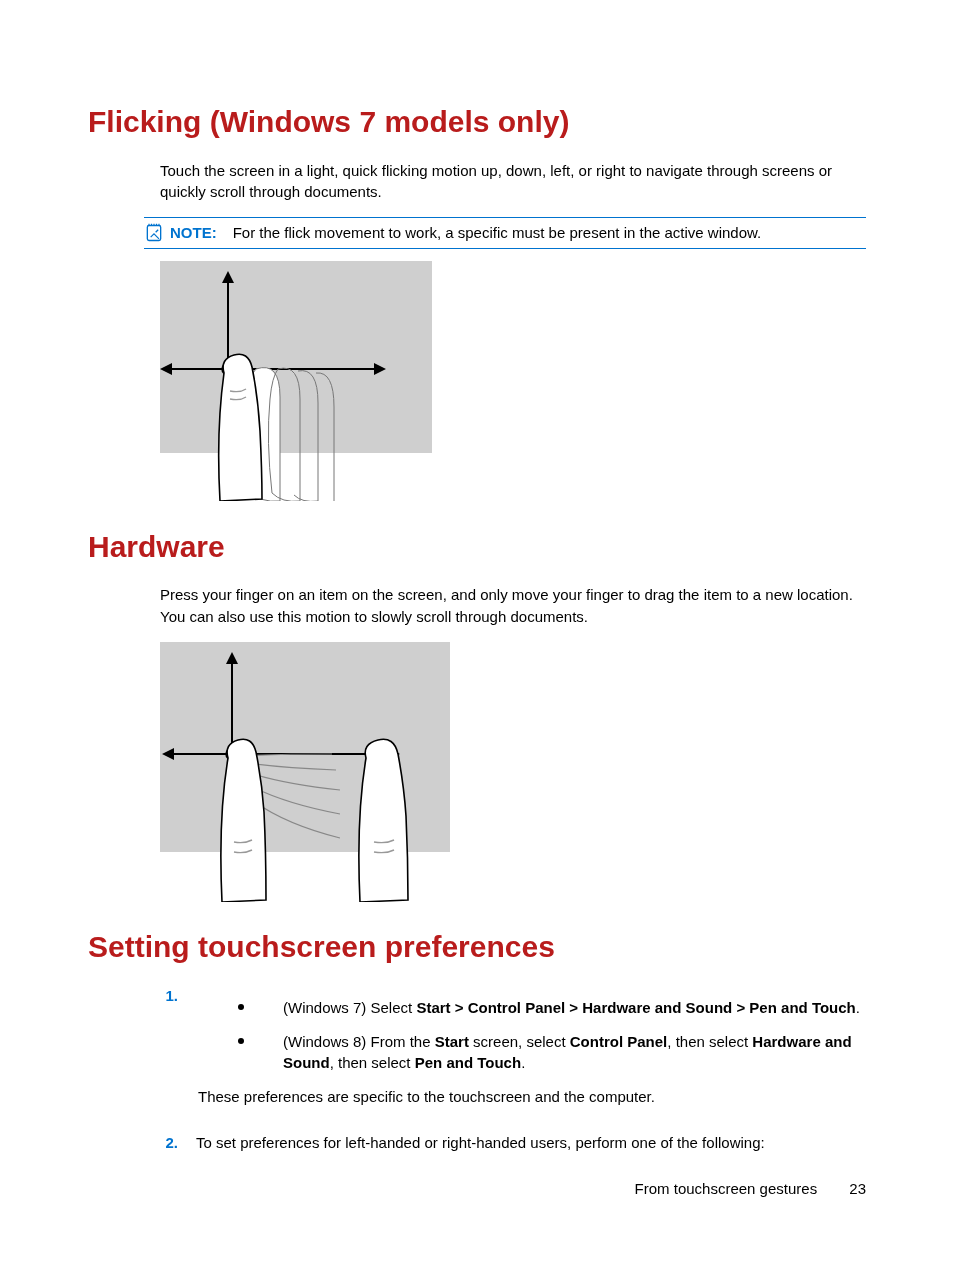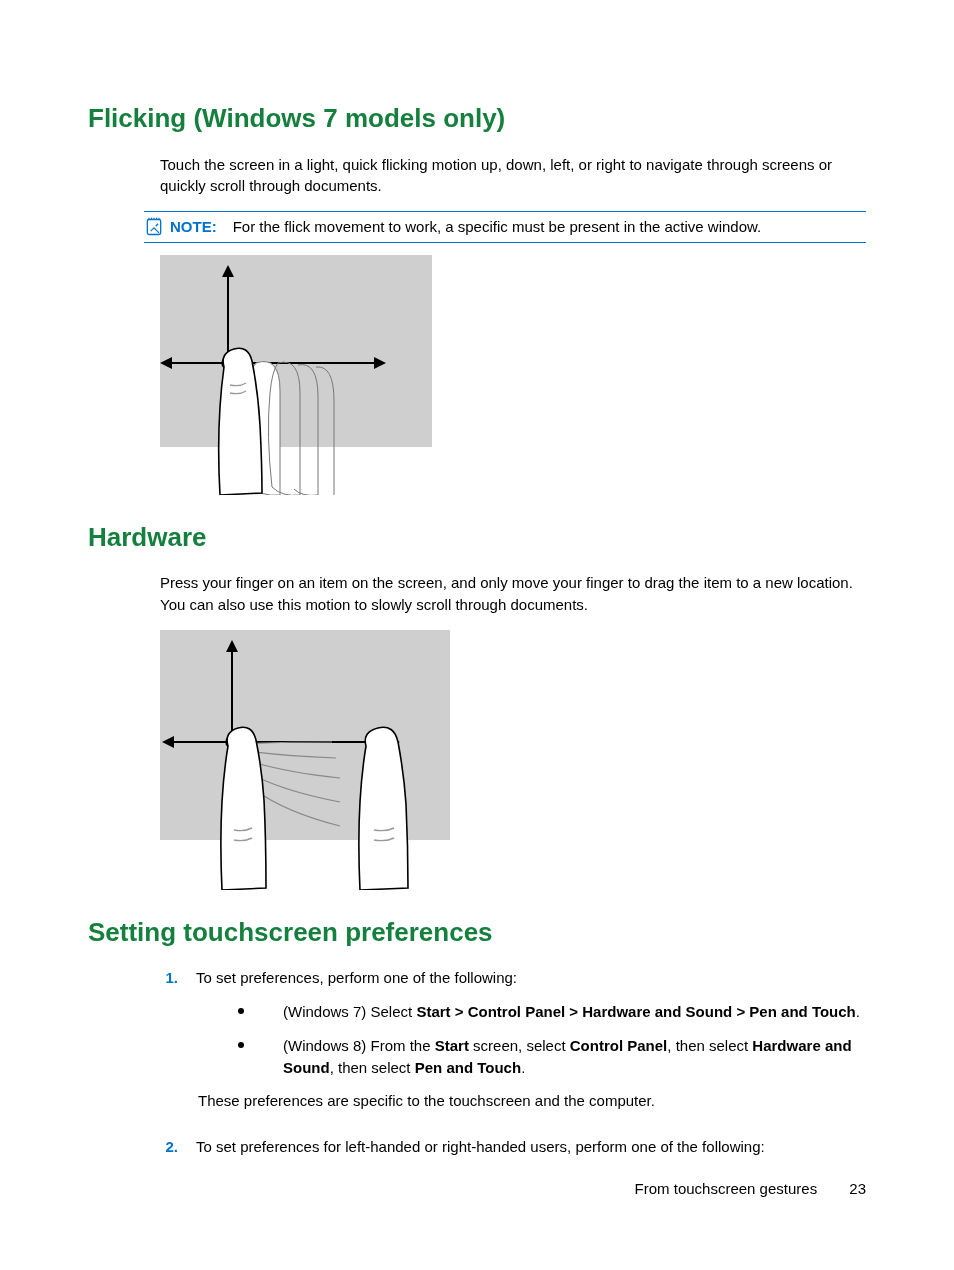--- a/index.html
+++ b/index.html
@@ -8,23 +8,23 @@
       height: 1270px;
       font-family: Arial, Helvetica, sans-serif;
       font-size: 15px;
       line-height: 1.45;
       background: #fff;
       color: #000;
       position: relative;
       padding: 92px 88px 0 88px;
     }
     h2 {
-      color: #15803d;
+      color: #b91c1c;
       font-weight: bold;
-      font-size: 26px;
+      font-size: 30px;
       margin-bottom: 16px;
       margin-top: 8px;
     }
     .body-para {
       margin-left: 72px;
       margin-bottom: 14px;
     }
     .note-block {
       margin-left: 56px;
       border-top: 1px solid #0073cf;
@@ -171,21 +171,20 @@
       <path d="M214 210 q12 2 20 -2" fill="none" stroke="#999" stroke-width="1.4"></path>
     </g>
   </svg>
 </div>
 
 <h2>Setting touchscreen preferences</h2>
 
 <div class="ol-item">
   <div class="ol-num">1.</div>
   <div class="ol-body">
-    <div>To set preferences, perform one of the following:</div>
 
     <div class="ul-item">
       <div class="ul-bullet"></div>
       <div class="ul-body">
         <span>(Windows 7) Select </span><span class="b">Start &gt; Control Panel &gt; Hardware and Sound &gt; Pen and Touch</span><span>.</span>
       </div>
     </div>
 
     <div class="ul-item">
       <div class="ul-bullet"></div>

